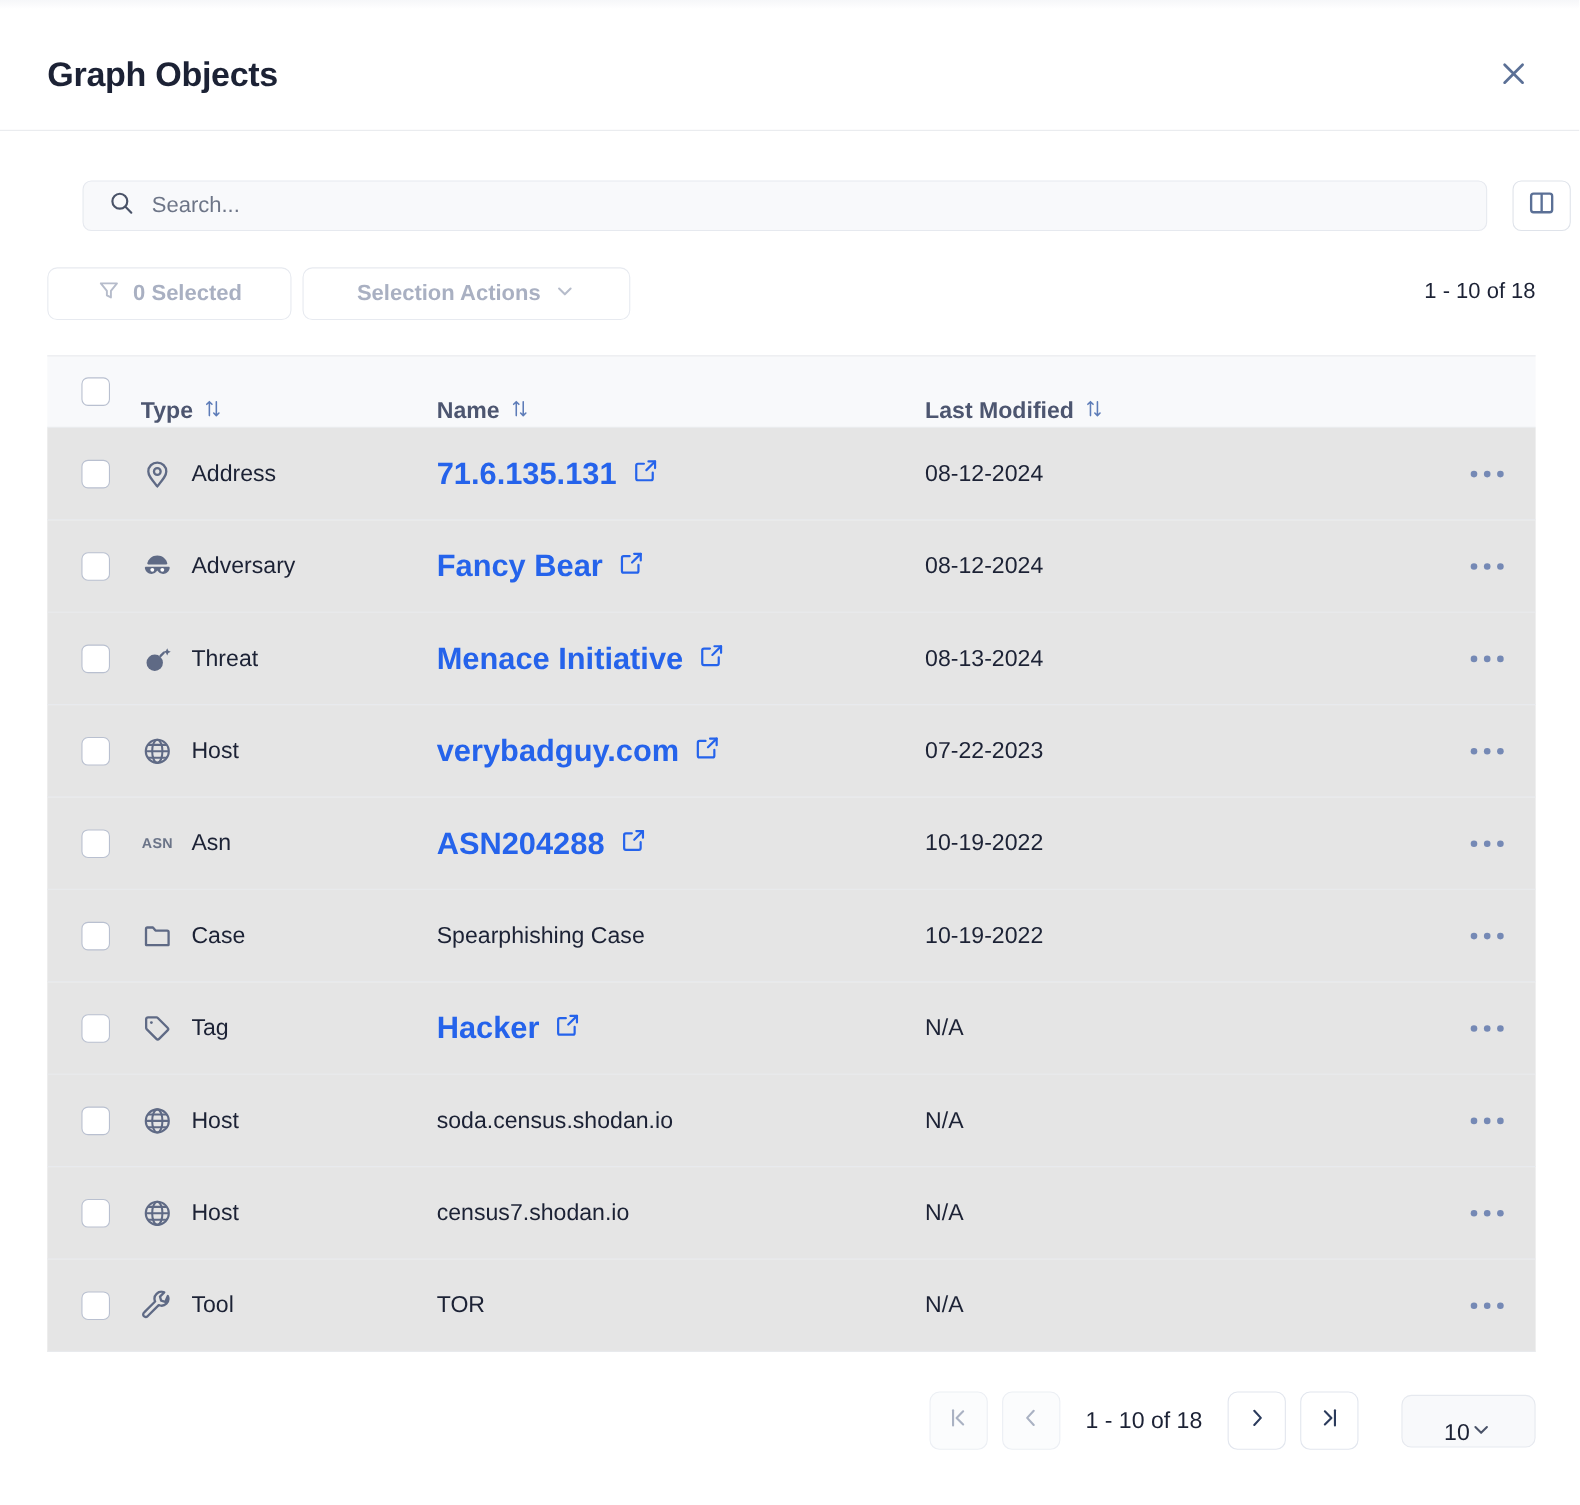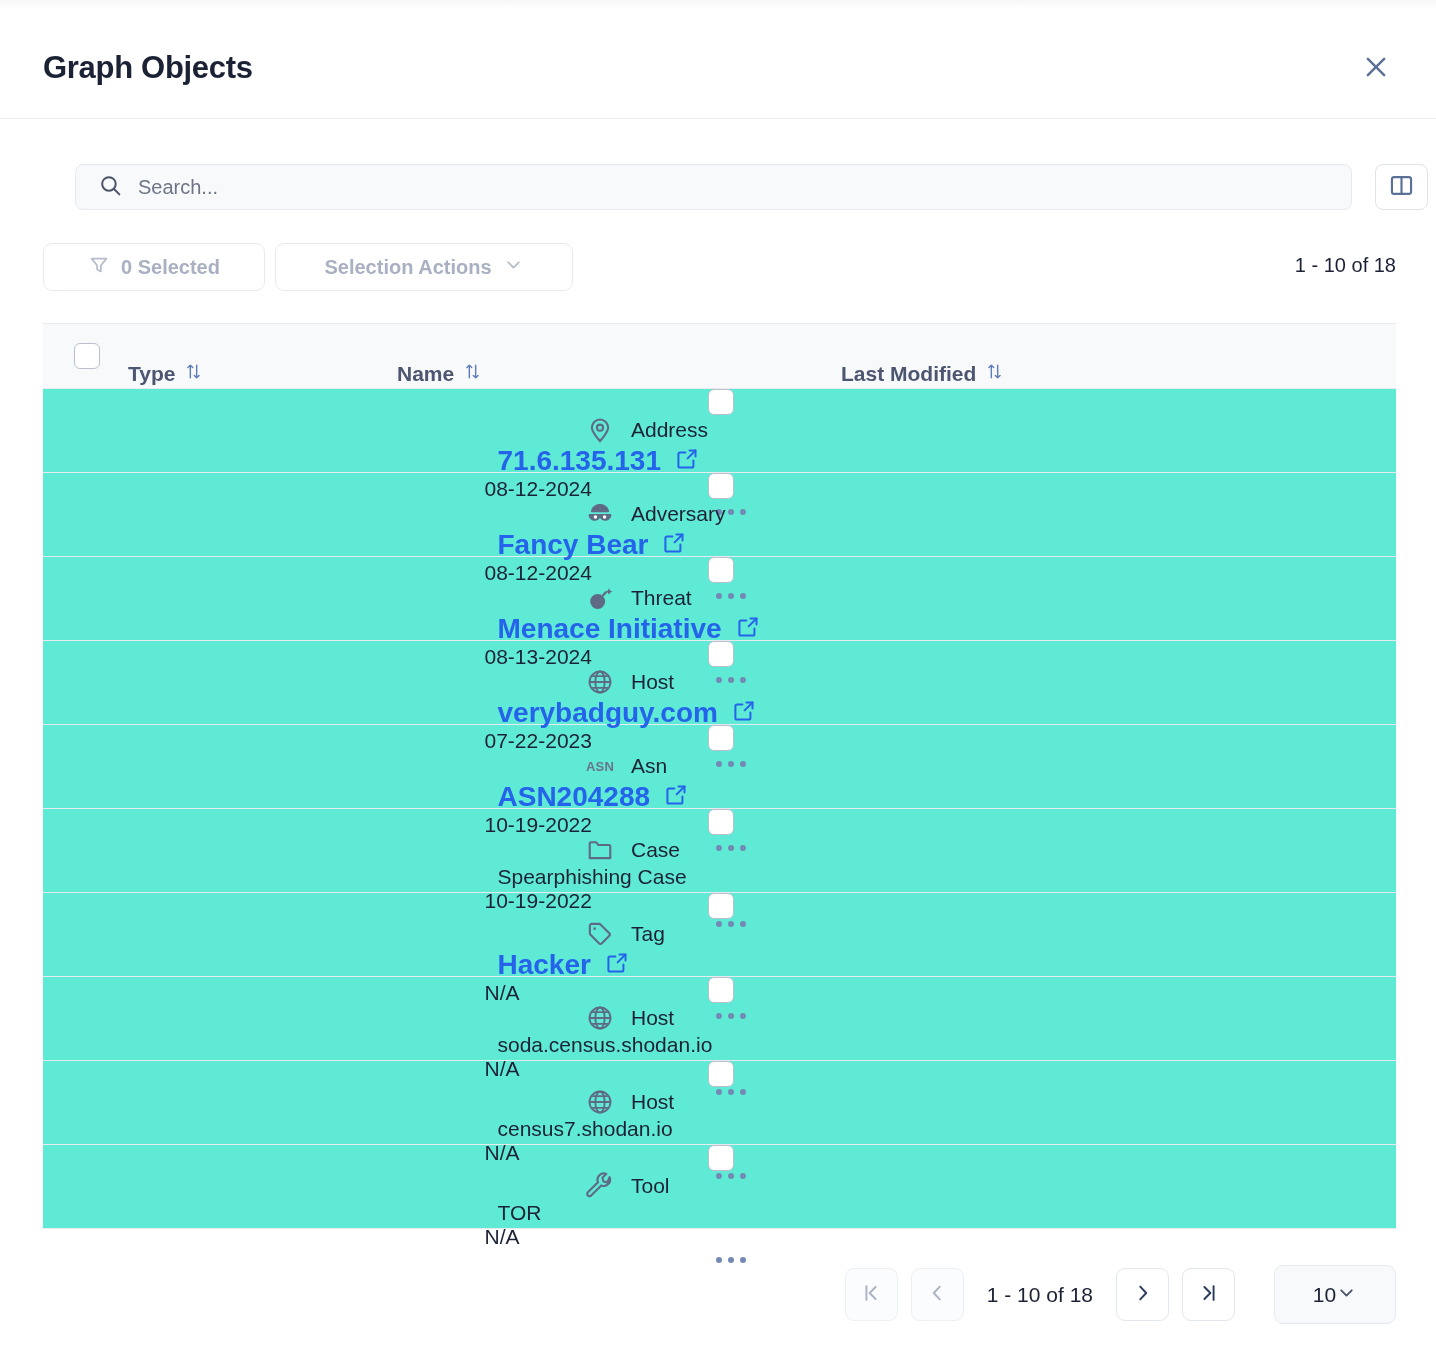--- a/index.html
+++ b/index.html
@@ -154,22 +154,21 @@
     height: 66px;
     background: #f8f9fb;
     border-top: 1px solid #e8eaee;
     border-bottom: 1px solid #e8eaee;
   }
   .row {
     display: flex;
     align-items: center;
     height: 84px;
     border-bottom: 1px solid #e8eaee;
-    background: #5eead4;
-    flex-direction: column;
+    background: #e5e5e5;
   }
   .row:last-child { border-bottom: 1px solid #e8eaee; }
 
   .c-check { width: 85px; display: flex; align-items: center; padding-left: 31px; }
   .c-type  { width: 269px; display: flex; align-items: center; gap: 16px; }
   .c-name  { width: 444px; display: flex; align-items: center; gap: 14px; }
   .c-date  { width: 470px; display: flex; align-items: center; }
   .c-menu  { flex: 1; display: flex; align-items: center; justify-content: flex-start; padding-left: 22px; }
 
   .checkbox {
@@ -253,26 +252,26 @@
   }
   .pg-btn.disabled { background: #fbfcfd; border-color: #eceff4; cursor: default; }
   .pg-range {
     font-size: 21px;
     color: #1c2235;
     padding: 0 10px;
     white-space: nowrap;
   }
   .page-size {
     margin-left: 26px;
-    width: 122px; height: 59px;
+    width: 122px; height: 48px;
     background: #f8f9fb;
     border: 1px solid #e6e9ef;
     border-radius: 9px;
     display: flex;
-    align-items: center;
+    align-items: flex-end;
     justify-content: center;
     cursor: pointer;
   }
   .page-size-value { font-size: 21px; color: #1c2235; }
 </style>
 </head>
 <body>
 
 <div class="app">
 

